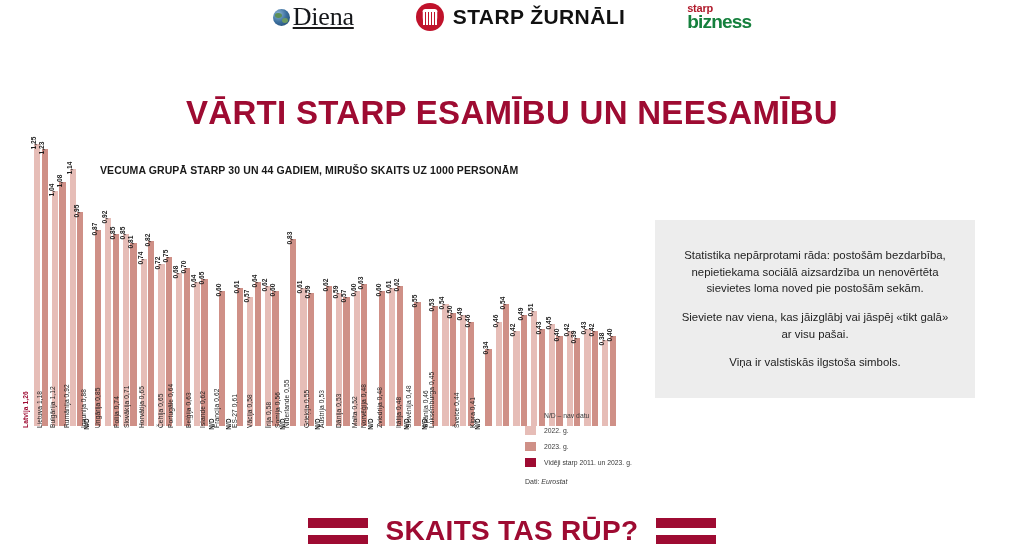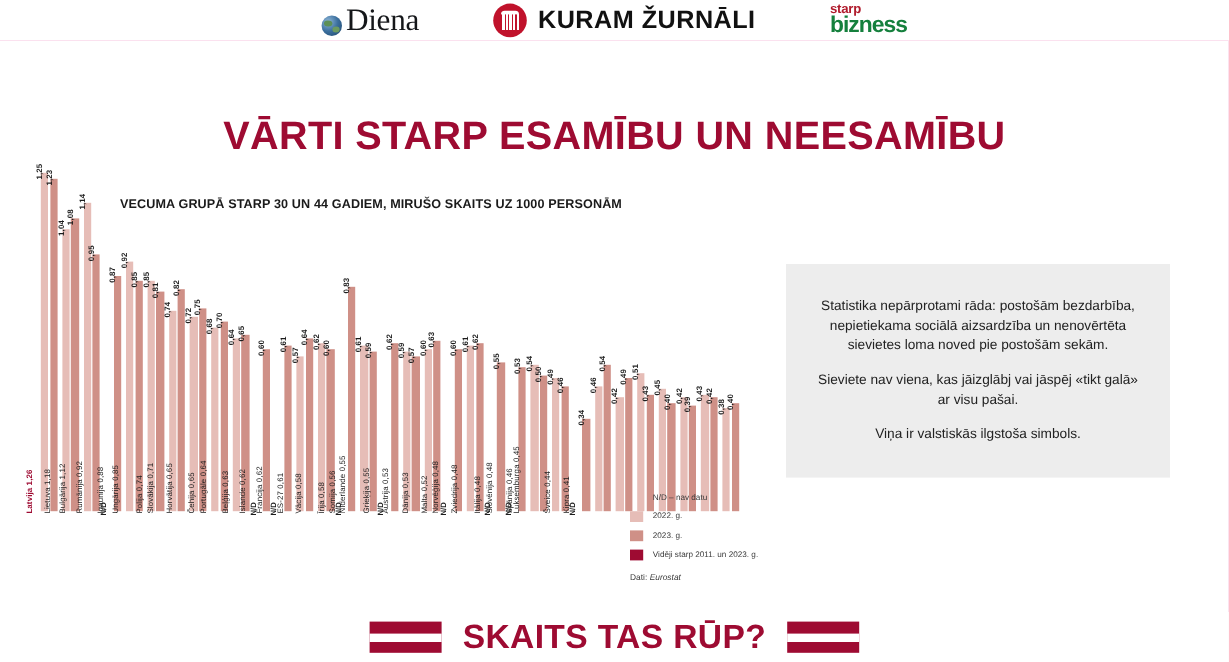--- a/index.html
+++ b/index.html
@@ -5,21 +5,21 @@
 <style>
   html,body{margin:0;padding:0;background:#ffffff;}
   body{width:1024px;height:552px;overflow:hidden;
        font-family:"Liberation Sans","DejaVu Sans",sans-serif;color:#1a1a1a;}
 
   
   .logo-strip{position:absolute;left:0;top:0;width:1024px;height:34px;background:#fff;}
   .logo-row{position:absolute;left:0;top:0;width:1024px;height:34px;
             display:flex;justify-content:center;align-items:center;gap:62px;}
 
-  .logo-diena{display:flex;align-items:flex-end;gap:3px;}
+  .logo-diena{display:flex;align-items:center;gap:3px;text-decoration:underline;}
   .globe{width:17px;height:17px;border-radius:50%;
          background:radial-gradient(circle at 32% 30%,#8fb7d8 0%,#3b6f9e 48%,#1d4468 100%);
          position:relative;overflow:hidden;}
   .globe:before{content:"";position:absolute;left:2px;top:4px;width:7px;height:5px;
          background:#5c8f56;border-radius:45% 55% 50% 50%;}
   .globe:after{content:"";position:absolute;left:9px;top:9px;width:6px;height:5px;
          background:#6b9a60;border-radius:55% 45% 50% 50%;}
   .diena-word{font-family:"Liberation Serif","DejaVu Serif",serif;font-size:26px;
          color:#15171a;letter-spacing:-.2px;line-height:1;}
 
@@ -31,21 +31,21 @@
   .dz-mark i:before{content:"";position:absolute;left:0;top:3px;width:100%;height:13px;
          background:repeating-linear-gradient(90deg,#c0122b 0 1px,#fff 1px 3px);}
   .dz-word{font-size:21px;font-weight:bold;letter-spacing:.4px;color:#111;}
 
   .logo-db{line-height:.85;text-align:left;}
   .db-top{font-size:11px;font-weight:bold;color:#b01a2b;letter-spacing:-.2px;}
   .db-bot{font-size:19px;font-weight:bold;color:#15803d;letter-spacing:-.8px;}
 
   
   .frame{position:absolute;left:0;top:34px;width:1024px;height:518px;
-         background:#ec4899;box-sizing:border-box;}
+         background:#22c55e;box-sizing:border-box;}
   .sheet{position:relative;width:100%;height:100%;background:#fff;box-sizing:border-box;}
 
   
   .headline{position:absolute;left:0;top:38px;width:100%;text-align:center;
             font-size:33px;font-weight:bold;color:#9e0b32;letter-spacing:.3px;
             font-stretch:condensed;}
 
   
   .chart-title{position:absolute;left:145px;top:102px;font-size:21px;font-weight:bold;
                color:#8d0d2a;letter-spacing:1.5px;}
@@ -106,21 +106,21 @@
 <div class="logo-strip">
   <div class="logo-row">
     <div class="logo-diena">
       <span class="globe"></span>
       <span class="diena-word">Diena</span>
     </div>
     <div class="logo-dz">
       <span class="dz-mark">
           <i></i>
         </span>
-      <span class="dz-word">KURAM ŽURNĀLI</span>
+      <span class="dz-word">STARP ŽURNĀLI</span>
     </div>
     <div class="logo-db">
       <div class="db-top">starp</div>
       <div class="db-bot">bizness</div>
     </div>
   </div>
 </div>
 
 <div class="frame">
   <div class="sheet">

